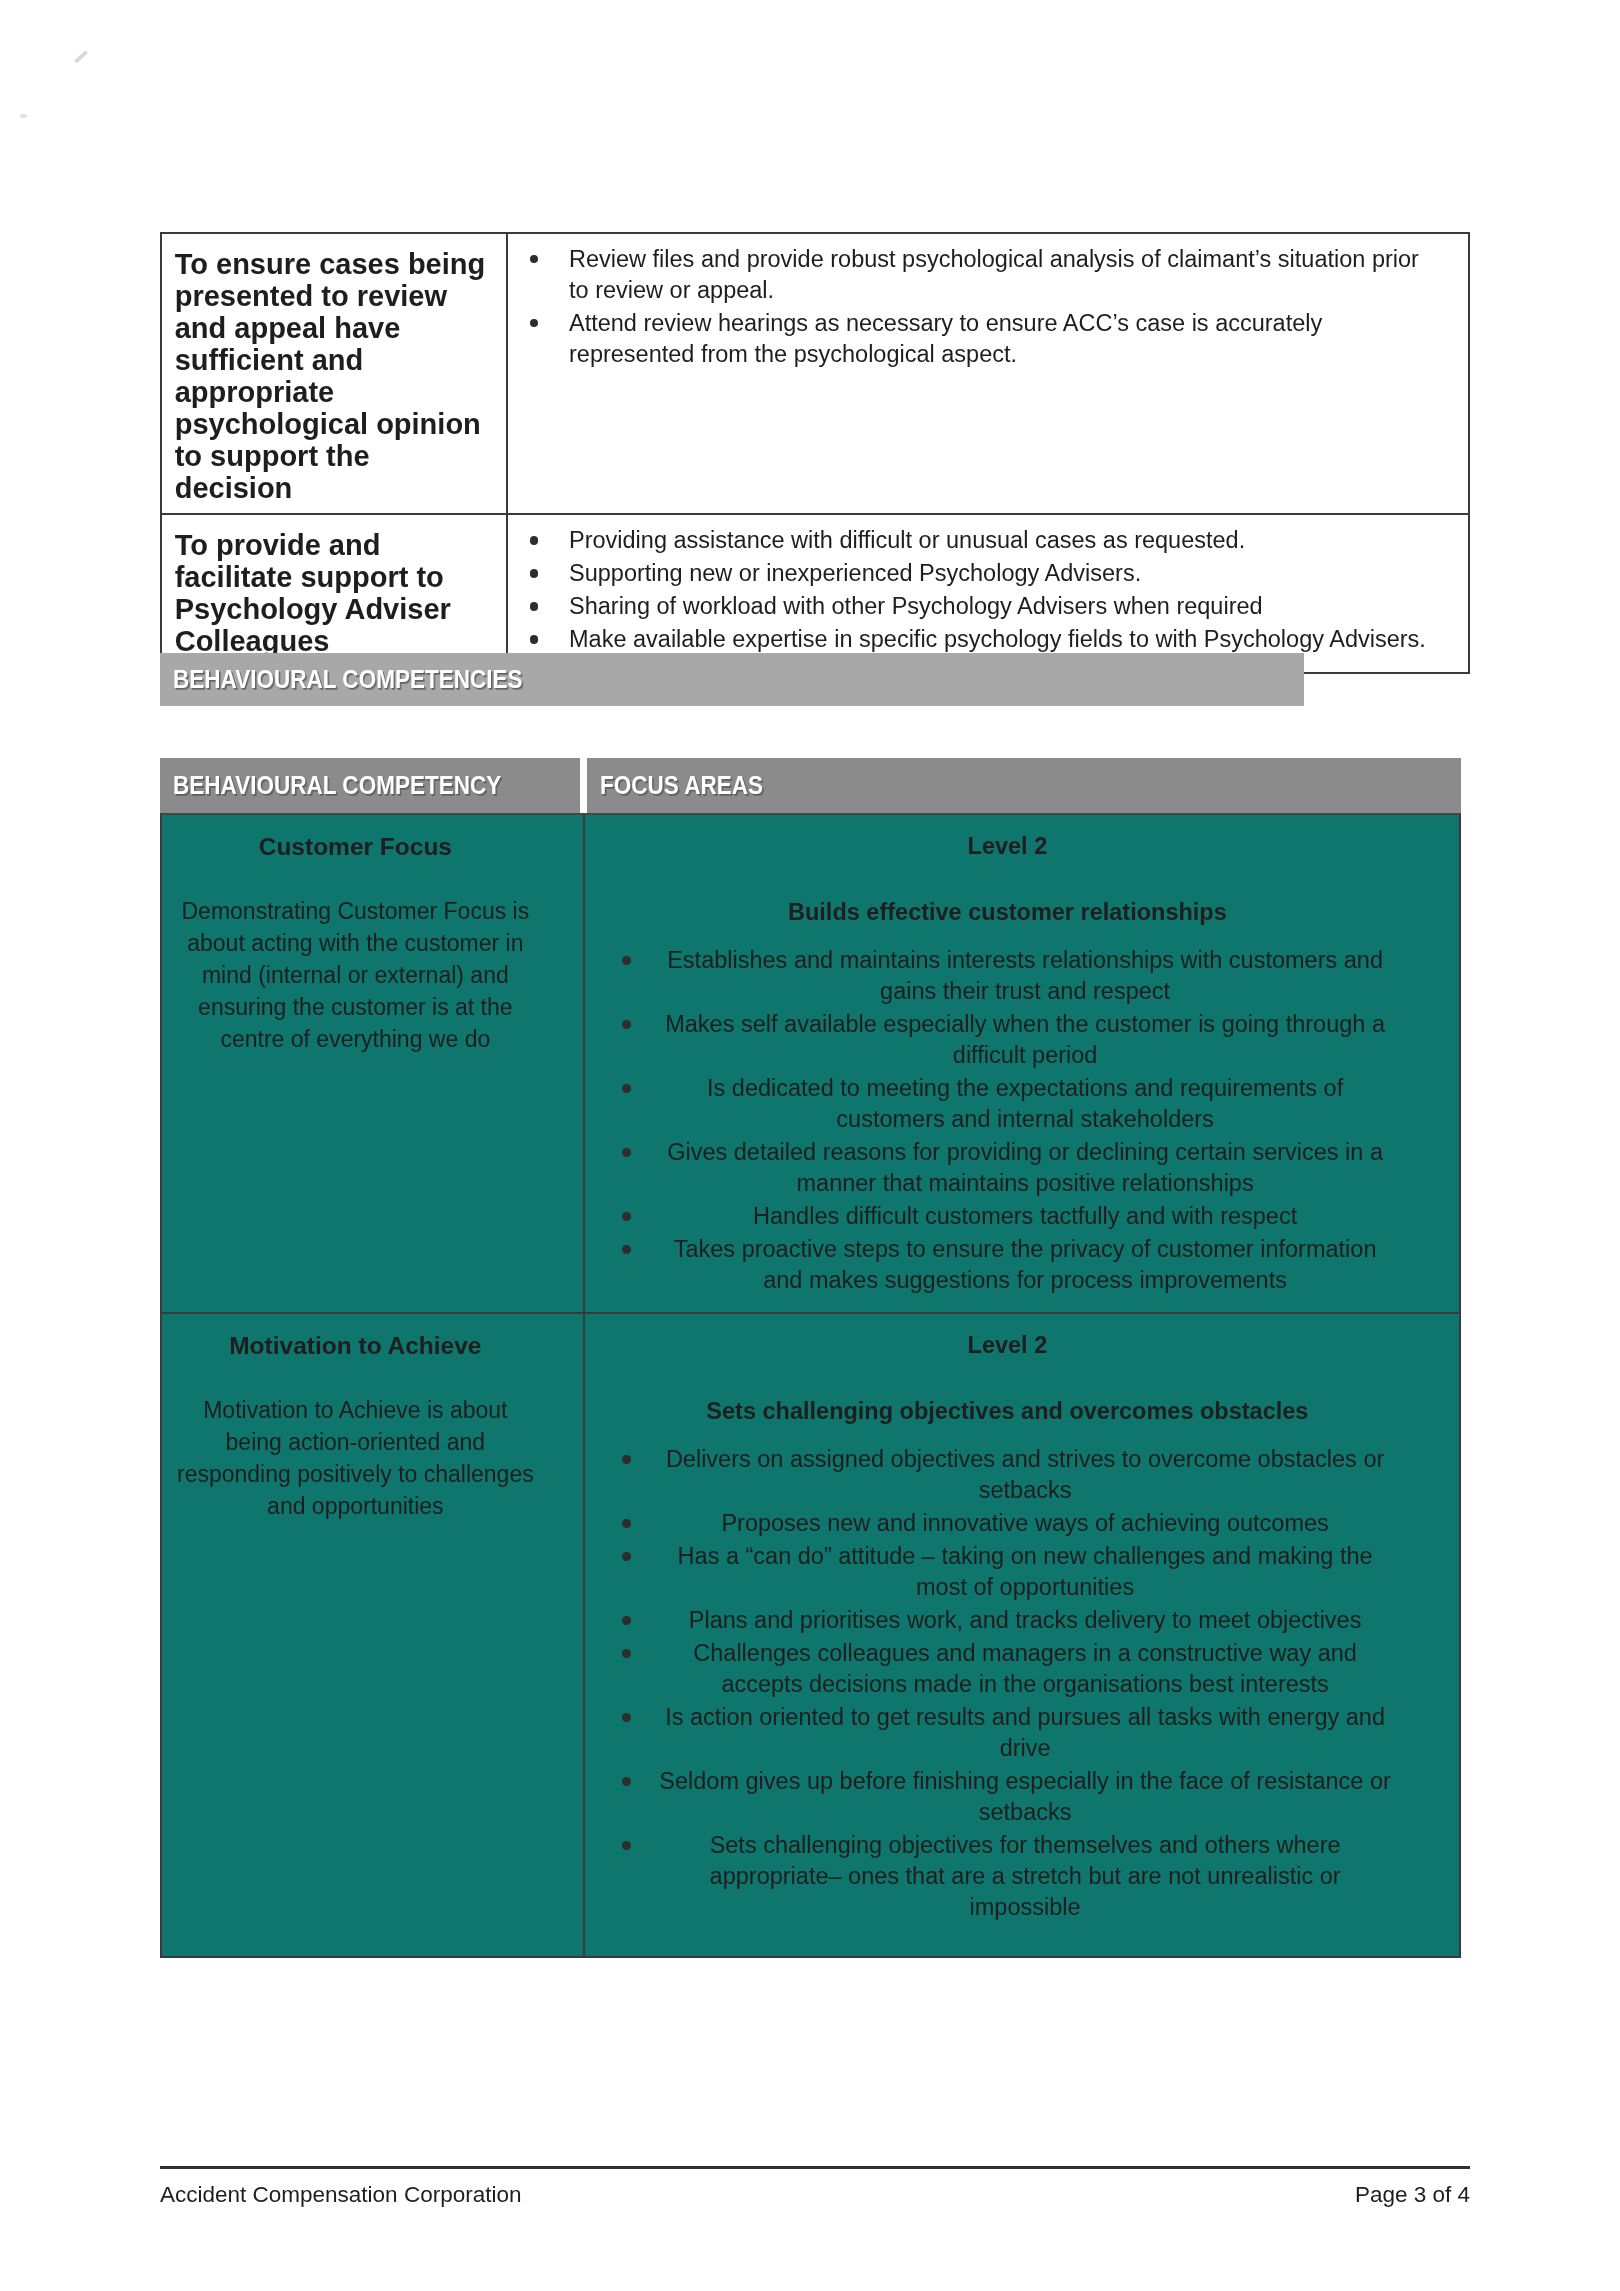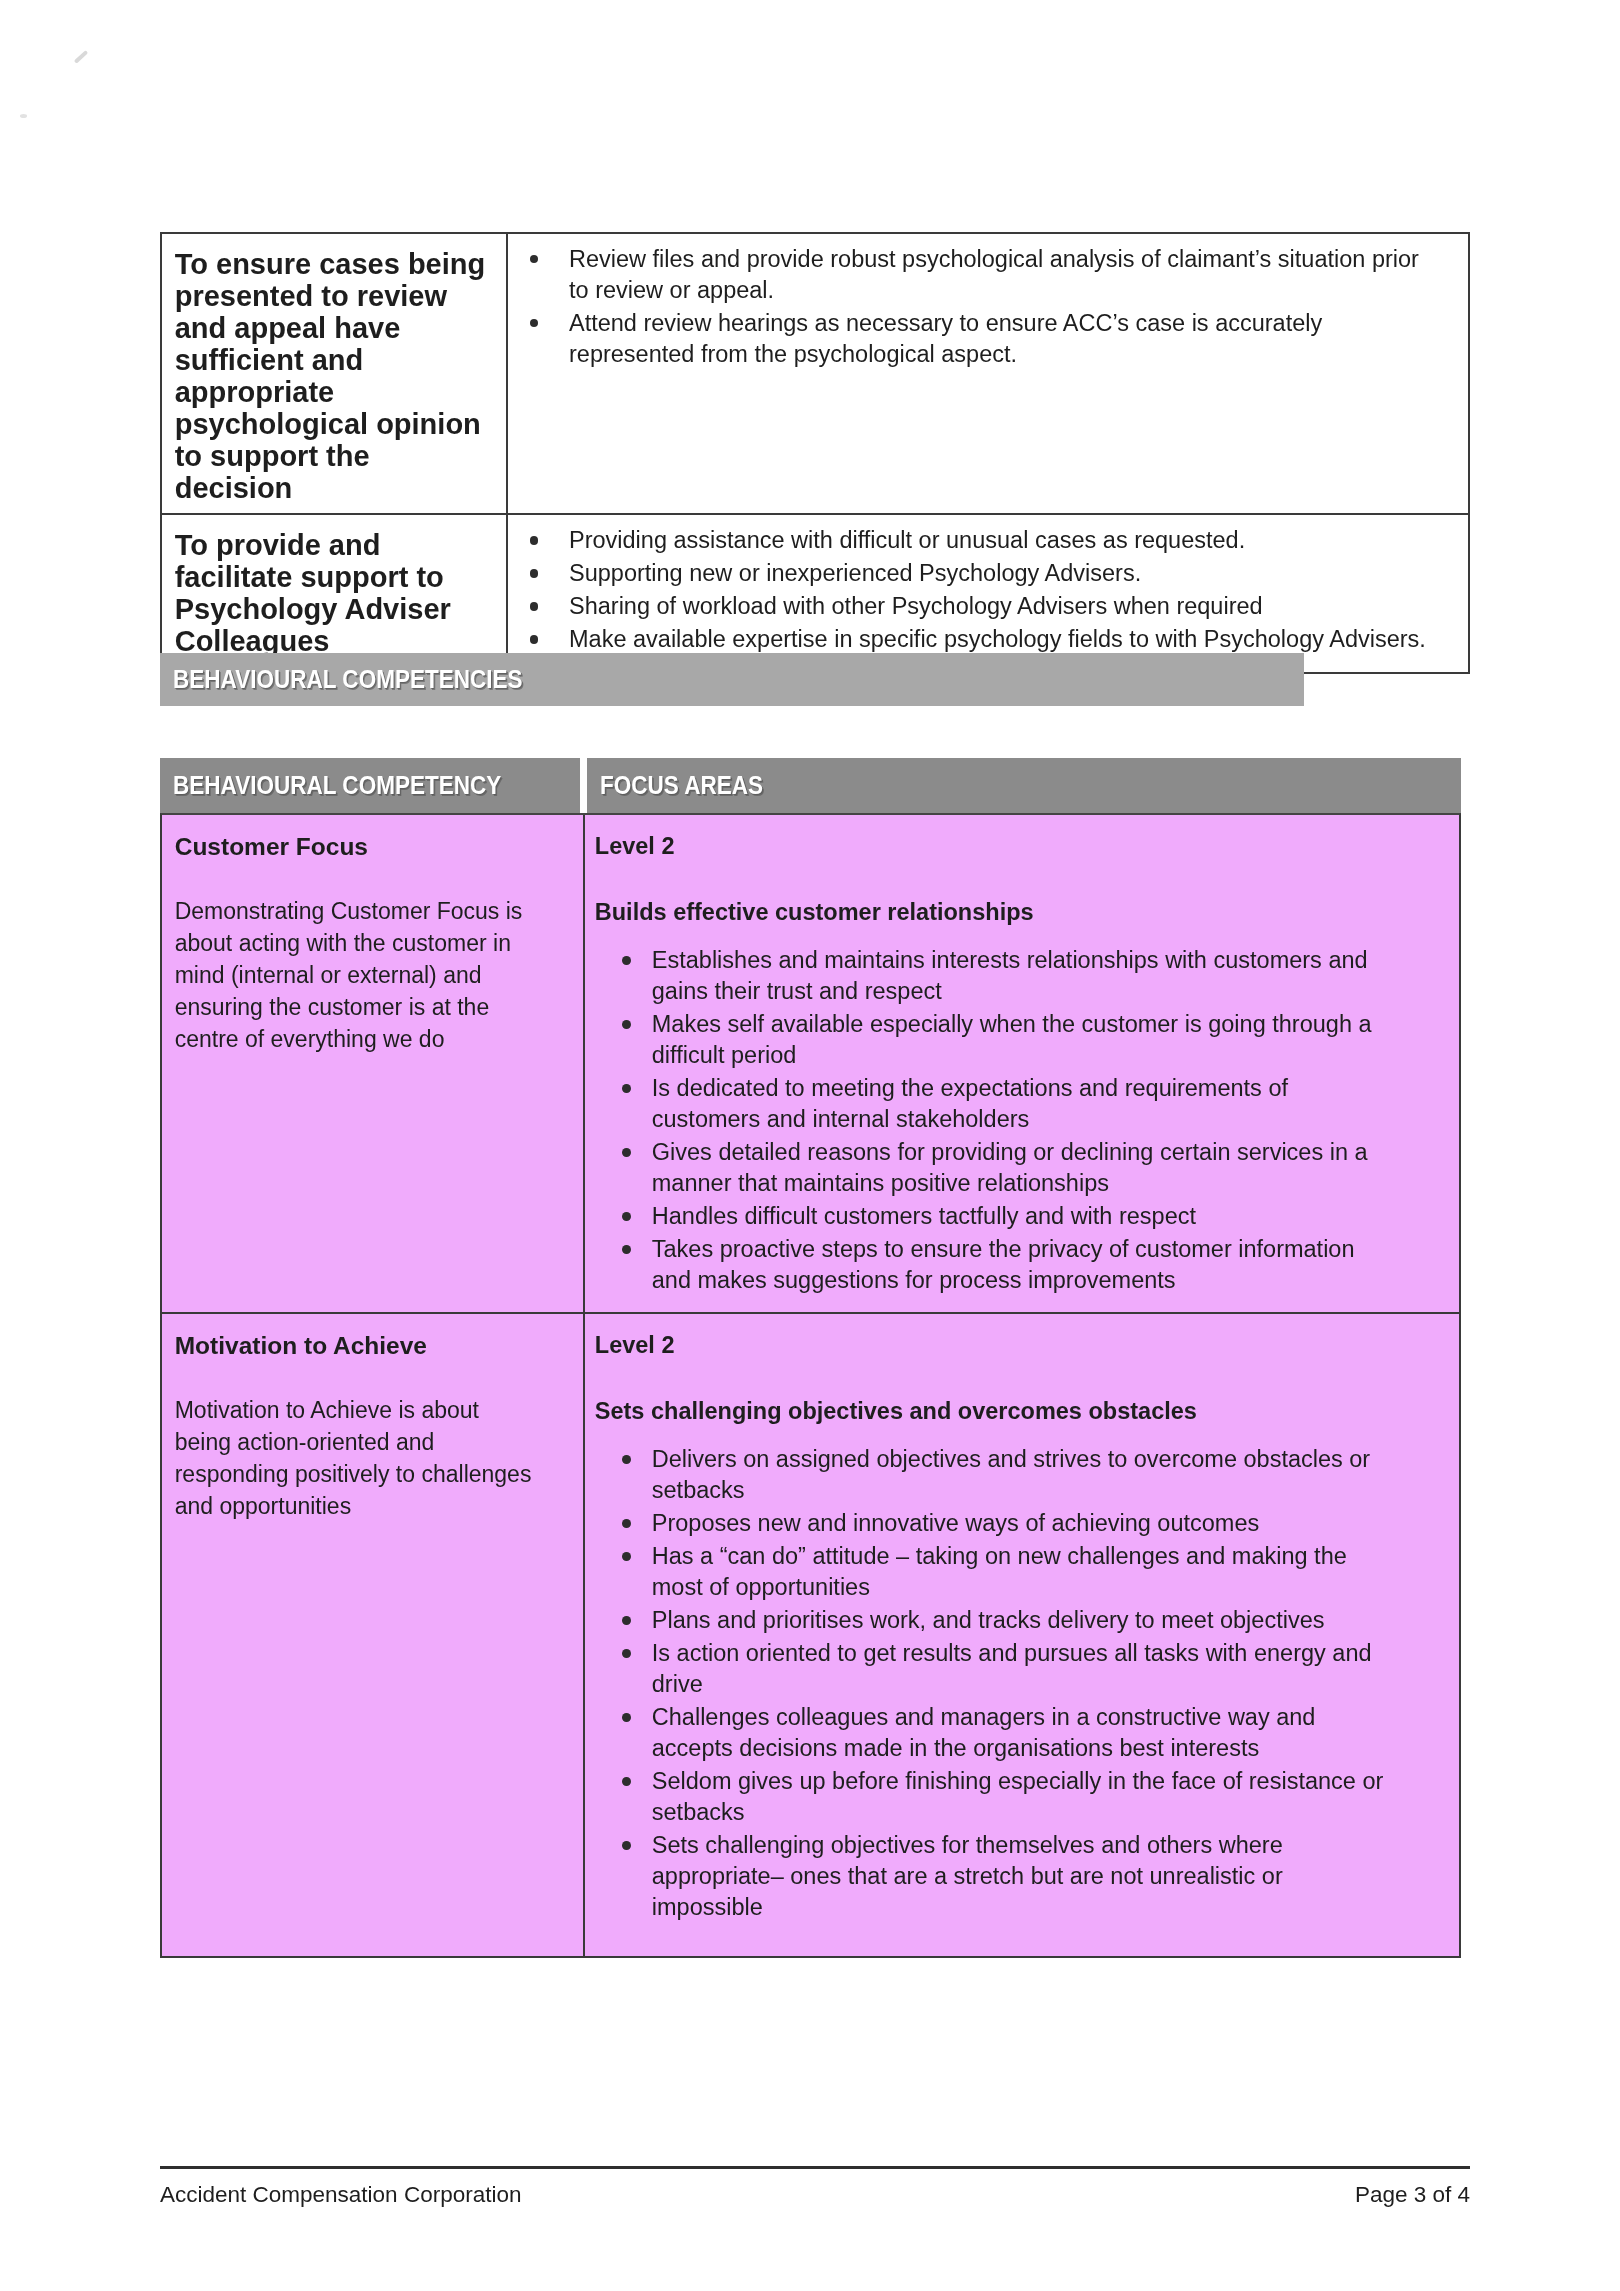--- a/index.html
+++ b/index.html
@@ -67,21 +67,21 @@
   .ct-header { display:flex; height:55px; }
   .ct-header .h-left {
     width:420px; background:#8b8b8b; display:flex; align-items:center;
     padding-left:12.7px; box-sizing:border-box;text-align:center;
   }
   .ct-header .h-gap { width:6.9px; background:#ffffff; }
   .ct-header .h-right {
     flex:1; background:#8b8b8b; display:flex; align-items:center;
     padding-left:12.7px; box-sizing:border-box;
   }
-  .ct-body { border:2px solid #3a3a3a; border-top:2px solid #454545; background:#f0abfc; }
+  .ct-body { border:2px solid #3a3a3a; border-top:2px solid #454545; background:#0f766e;text-align:center; }
   .ct-row { display:flex; }
   .ct-row + .ct-row { border-top:2px solid #3a3a3a; }
   .ct-row--1 { min-height:471px; }
   .ct-row--2 { min-height:642px; }
   .c-left {
     flex:0 0 423px; width:423px; box-sizing:border-box;
     border-right:2px solid #3a3a3a;
     padding:15.7px 47px 11.8px 12.7px;
   }
   .c-right { flex:1; box-sizing:border-box; padding:15.7px 39px 13.7px 9.8px; }
@@ -180,22 +180,22 @@
           <div class="comp-desc">Motivation to Achieve is about being action-oriented and responding positively to challenges and opportunities</div>
         </div>
         <div class="c-right">
           <div class="level-label">Level 2</div>
           <div class="focus-heading">Sets challenging objectives and overcomes obstacles</div>
           <ul class="bullets">
             <li>Delivers on assigned objectives and strives to overcome obstacles or setbacks</li>
             <li>Proposes new and innovative ways of achieving outcomes</li>
             <li>Has a “can do” attitude – taking on new challenges and making the most of opportunities</li>
             <li>Plans and prioritises work, and tracks delivery to meet objectives</li>
+            <li>Challenges colleagues and managers in a constructive way and accepts decisions made in the organisations best interests</li>
             <li>Is action oriented to get results and pursues all tasks with energy and drive</li>
-            <li>Challenges colleagues and managers in a constructive way and accepts decisions made in the organisations best interests</li>
             <li>Seldom gives up before finishing especially in the face of resistance or setbacks</li>
             <li>Sets challenging objectives for themselves and others where appropriate– ones that are a stretch but are not unrealistic or impossible</li>
           </ul>
         </div>
       </div>
 
     </div>
   </div>
 
   <div class="footer-rule"></div>

